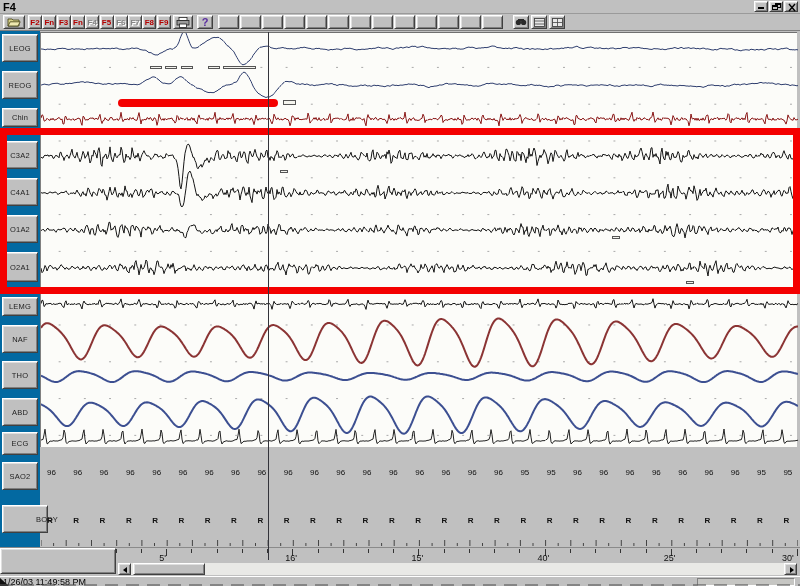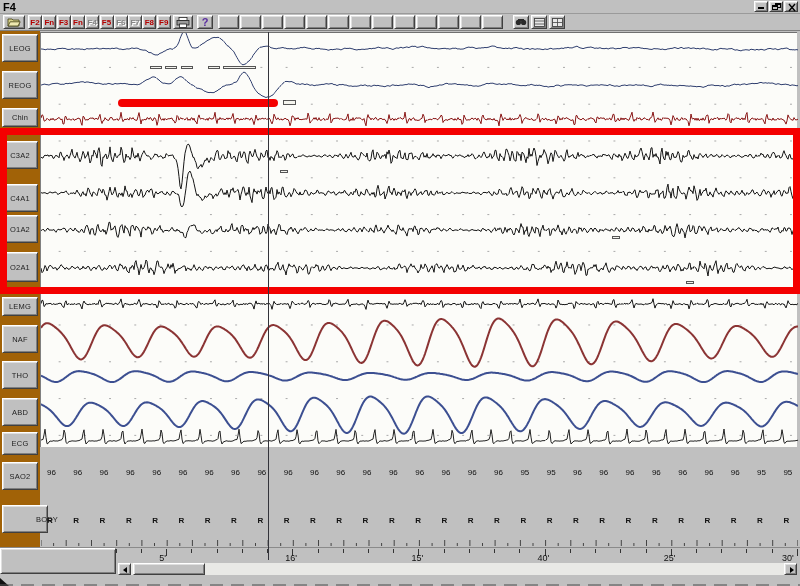--- a/index.html
+++ b/index.html
@@ -28,21 +28,21 @@
 
   
   #toolbar { position:absolute; left:0; top:14px; width:800px; height:17px;
     background:#c0c0c0; border-bottom:1px solid #808080; }
   .tbtn { position:absolute; top:1px; height:14px; font-size:8px; font-weight:bold;
     display:flex; align-items:center; justify-content:center; }
   .fk-on  { color:#b40000; }
   .fk-off { color:#858585; text-shadow:1px 1px 0 #fff; }
 
   
-  #labelcol { position:absolute; left:0; top:31px; width:40px; height:517px; background:#a16207; }
+  #labelcol { position:absolute; left:0; top:31px; width:40px; height:517px; background:#0369a1; }
   .chlabel { position:absolute; left:2px; width:36px; font-size:7.5px; color:#222;
     display:flex; align-items:center; justify-content:center; letter-spacing:0.2px; }
   #canvas { position:absolute; left:40px; top:32px; width:757px; height:415px;
     background-color:#fcfcf9;
     background-image:radial-gradient(circle, #a8a8a8 0.7px, rgba(0,0,0,0) 0.9px);
     background-size:25.23px 36.8px; background-position:6px 16px;
     border-left:1px solid #808080; border-top:1px solid #707070; }
   #waves { position:absolute; left:0; top:0; }
   .valtxt { position:absolute; font-size:8px; color:#111; }
   .bodytxt { font-weight:bold; }
@@ -161,21 +161,21 @@
         <path d="M5.5 0.5 v8 M0.5 4.5 h10" stroke="#444" stroke-width="0.8"></path>
       </svg>
     </div>
   </div>
 
   <div id="labelcol">
       <div class="btn95 chlabel" style="top: 3px; height: 28px;">LEOG</div>
       <div class="btn95 chlabel" style="top: 40px; height: 28px;">REOG</div>
       <div class="btn95 chlabel" style="top: 77px; height: 19px;">Chin</div>
       <div class="btn95 chlabel" style="top: 110px; height: 28px;">C3A2</div>
-      <div class="btn95 chlabel" style="top: 147px; height: 28px; margin-top: 6px;">C4A1</div>
+      <div class="btn95 chlabel" style="top: 147px; height: 28px;">C4A1</div>
       <div class="btn95 chlabel" style="top: 184px; height: 28px;">O1A2</div>
       <div class="btn95 chlabel" style="top: 221px; height: 30px;">O2A1</div>
       <div class="btn95 chlabel" style="top: 266px; height: 19px;">LEMG</div>
       <div class="btn95 chlabel" style="top: 294px; height: 28px;">NAF</div>
       <div class="btn95 chlabel" style="top: 330px; height: 28px;">THO</div>
       <div class="btn95 chlabel" style="top: 367px; height: 28px;">ABD</div>
       <div class="btn95 chlabel" style="top: 401px; height: 23px;">ECG</div>
       <div class="btn95 chlabel" style="top: 431px; height: 28px;">SAO2</div>
       <div class="btn95 chlabel" style="top: 474px; height: 28px; padding-left: 44px;">BODY</div>
     </div>
@@ -375,16 +375,20 @@
   <div id="scrollbar">
     <div class="btn95 sbtn" style="left:0;">
       <div class="arrow" style="left:4px;border-top:3px solid transparent;border-bottom:3px solid transparent;border-right:4px solid #000;"></div>
     </div>
     <div id="sb-thumb" class="btn95"></div>
     <div class="btn95 sbtn" style="right:0;">
       <div class="arrow" style="left:5px;border-top:3px solid transparent;border-bottom:3px solid transparent;border-left:4px solid #000;"></div>
     </div>
   </div>
 
+  <div id="statusbar">
+    <span id="status-time">1/26/03 11:49:58 PM</span>
+    <div id="status-panel" class="sunken"></div>
+  </div>
   <div id="corner-tri"></div>
   <div id="bottom-dashes"></div>
 <div class="cursorline" style="left: 268px;"></div>
   </div>
 
 </body></html>

